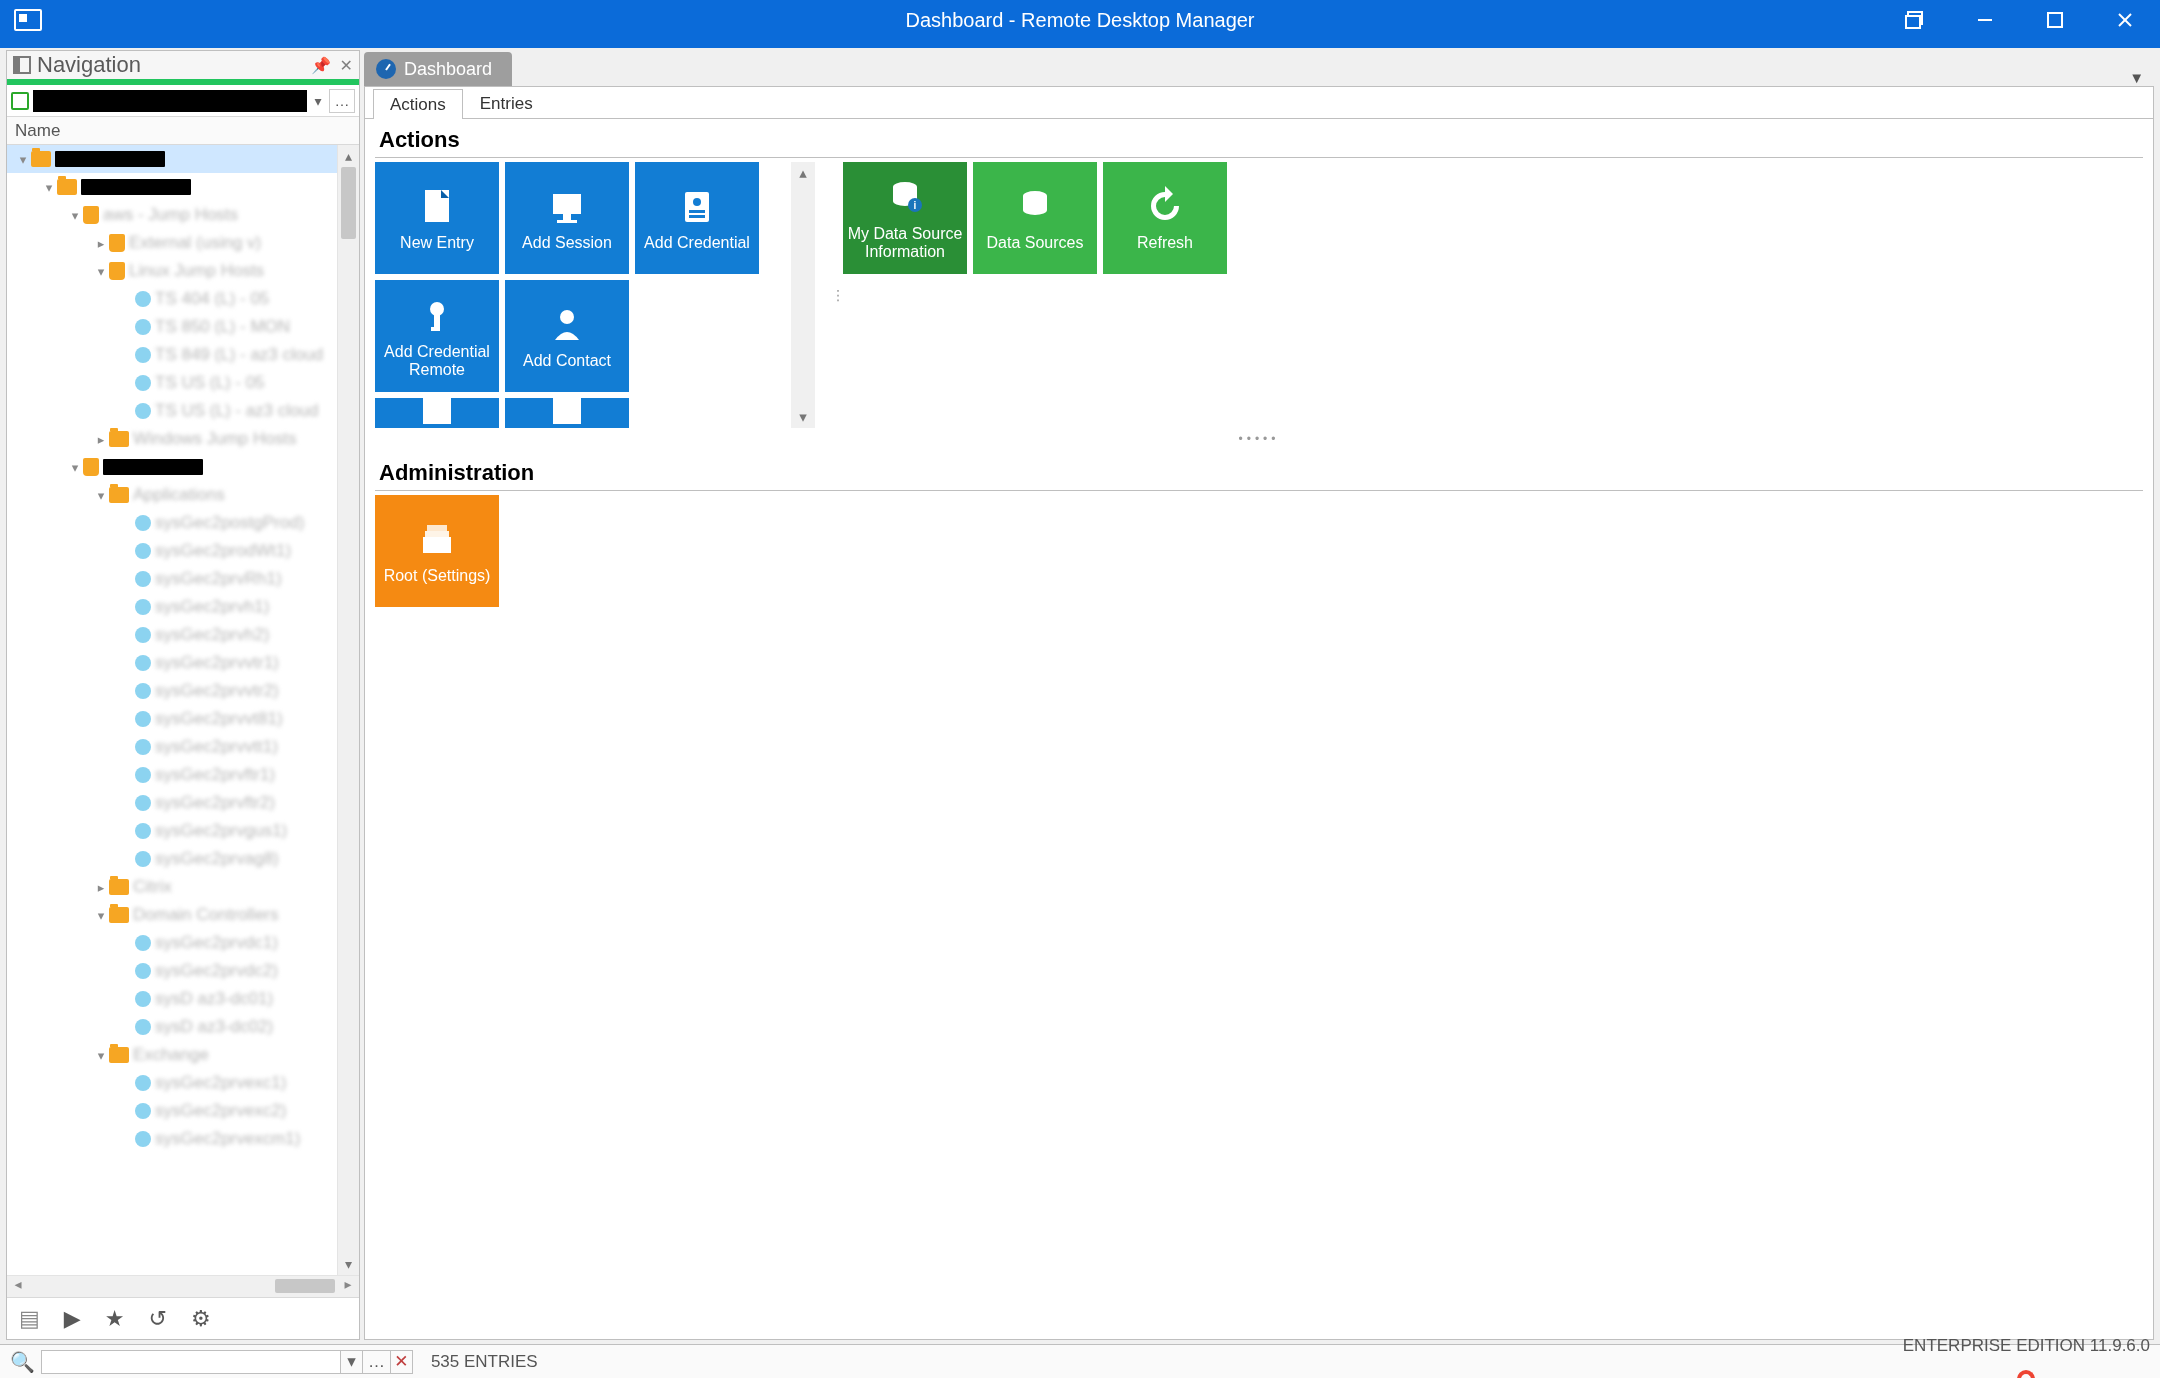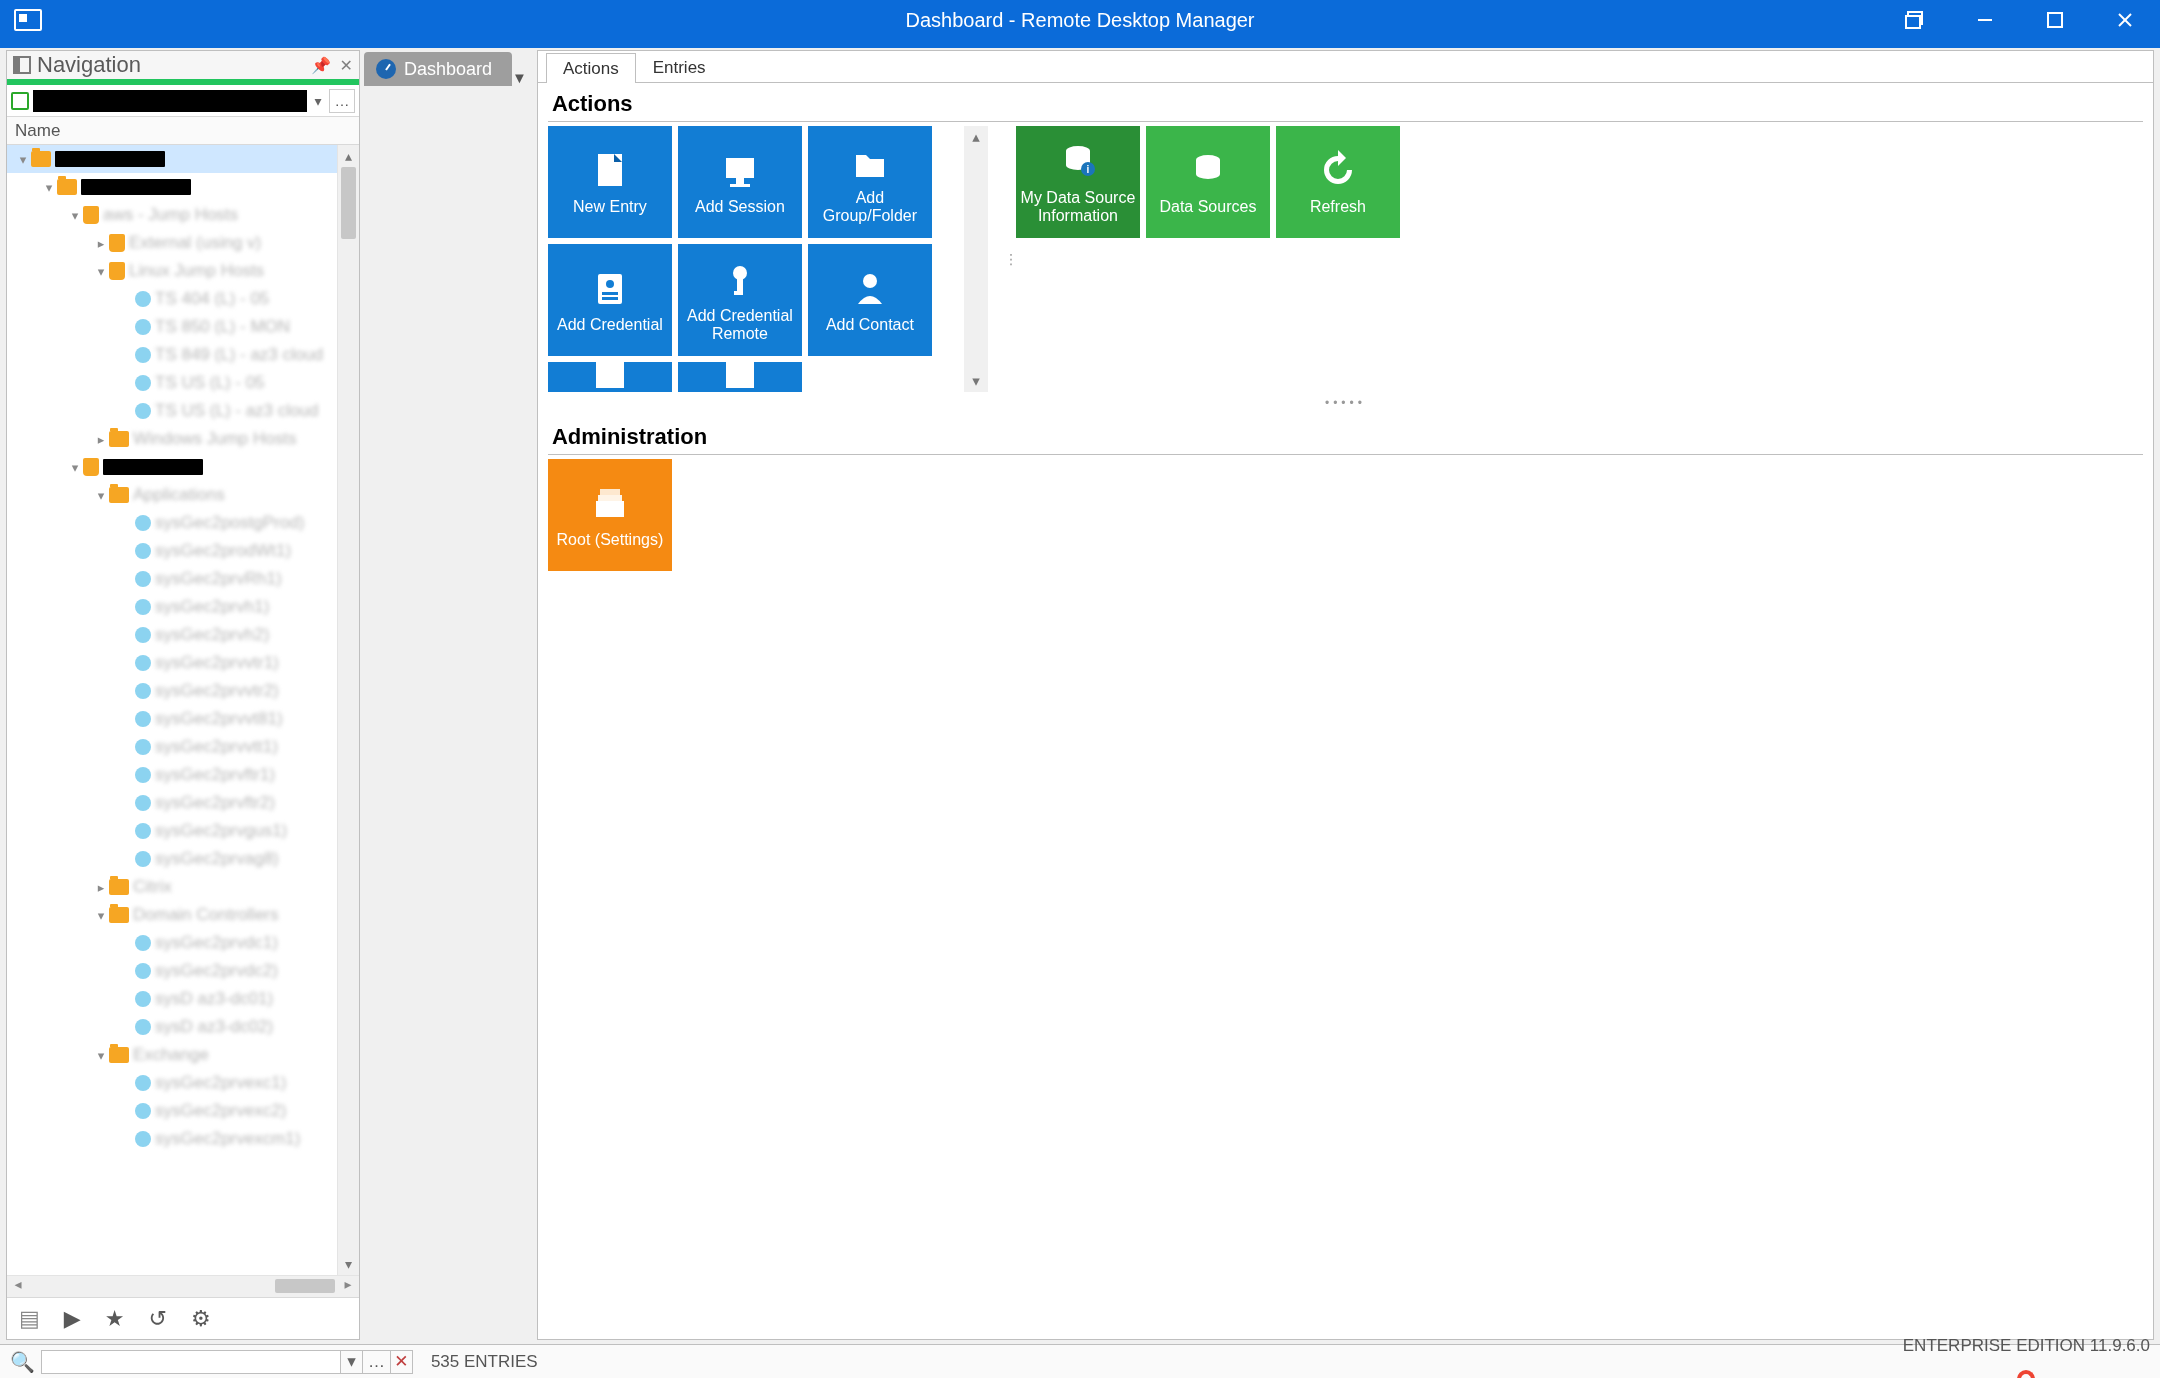--- a/index.html
+++ b/index.html
@@ -57,21 +57,21 @@
 
   .hscroll { height:22px; background:#f0f0f0; border-top:1px solid #e4e4e4; display:flex; }
   .hscroll span { width:22px; text-align:center; color:#888; font-size:14px; }
   .hscroll .htrack{flex:1;}
   .hscroll .hthumb{width:60px;height:14px;background:#c7c7c7;margin-top:3px;border-radius:2px;float:right; margin-right:2px;}
 
   .nav-toolbar { height:42px; border-top:1px solid #d9d9d9; display:flex; align-items:center; gap:24px; padding:0 12px; color:#595959; }
   .nav-toolbar .tb-item { font-size:22px; }
 
   
-  .content { flex:1; display:flex; flex-direction:row; margin: 2px 6px 4px 0; min-width:0;}
+  .content { flex:1; display:flex; flex-direction:column; margin: 2px 6px 4px 0; min-width:0;}
   .tabbar { height:36px; display:flex; align-items:flex-end; }
   .doc-tab { height:34px; background:#9e9e9e; color:#fff; display:flex; align-items:center; padding:0 20px 0 12px; border-radius:4px 4px 0 0; font-size:18px; gap:8px; }
   .doc-tab .dash-icon { width:20px;height:20px;border-radius:50%;background:#1e66b0;display:inline-block;position:relative;}
   .doc-tab .dash-icon::after{content:"";position:absolute;left:9px;top:4px;width:2px;height:7px;background:#fff;transform-origin:bottom;transform:rotate(35deg);}
   .tabbar .tabbar-menu { margin-left:auto; margin-right:10px; color:#555; font-size:15px; }
 
   .inner { border:1px solid #bfbfbf; background:#fff; flex:1; display:flex; flex-direction:column; min-height:0;}
   .inner-tabs { height:32px; display:flex; align-items:flex-end; border-bottom:1px solid #bfbfbf; padding-left:8px;}
   .inner-tab { height:30px; padding:0 16px; font-size:17px; color:#333; display:flex; align-items:center; border:1px solid transparent; border-bottom:none;}
   .inner-tab.active { border-color:#bfbfbf; background:#fff; position:relative; top:1px;}
@@ -447,28 +447,20 @@
               </div>
               <div class="tile blue">
                 <div class="t-ico">
                   <svg class="ico" viewBox="0 0 40 40">
                     <rect x="6" y="8" width="28" height="20" fill="#fff"></rect>
                     <rect x="16" y="28" width="8" height="6" fill="#fff"></rect>
                     <rect x="10" y="34" width="20" height="3" fill="#fff"></rect>
                   </svg>
                 </div>
                 <span>Add Session</span>
-              </div>
-              <div class="tile blue">
-                <div class="t-ico">
-                  <svg class="ico" viewBox="0 0 40 40">
-                    <path d="M6 14 h10 l4 4 h14 v18 h-28 z" fill="#fff"></path>
-                  </svg>
-                </div>
-                <span>Add Group/Folder</span>
               </div>
               <div class="tile blue">
                 <div class="t-ico">
                   <svg class="ico" viewBox="0 0 40 40">
                     <rect x="8" y="6" width="24" height="30" rx="2" fill="#fff"></rect>
                     <circle cx="20" cy="16" r="4" fill="#127dd4"></circle>
                     <rect x="12" y="24" width="16" height="3" fill="#127dd4"></rect>
                     <rect x="12" y="29" width="16" height="3" fill="#127dd4"></rect>
                   </svg>
                 </div>

